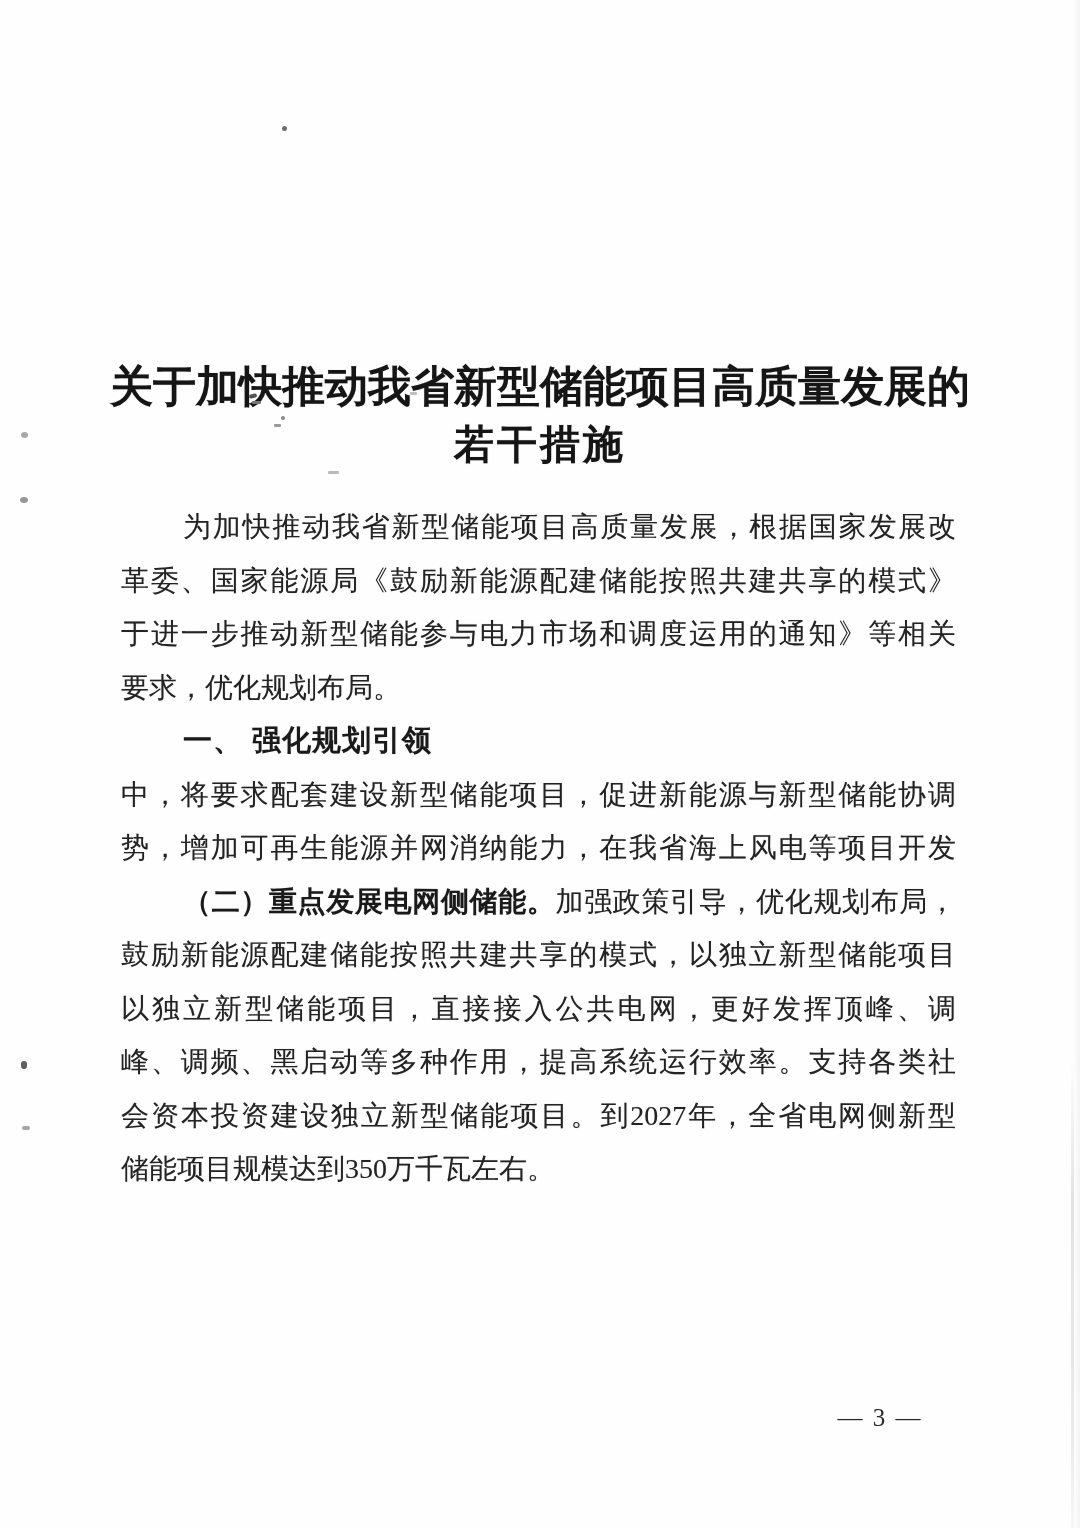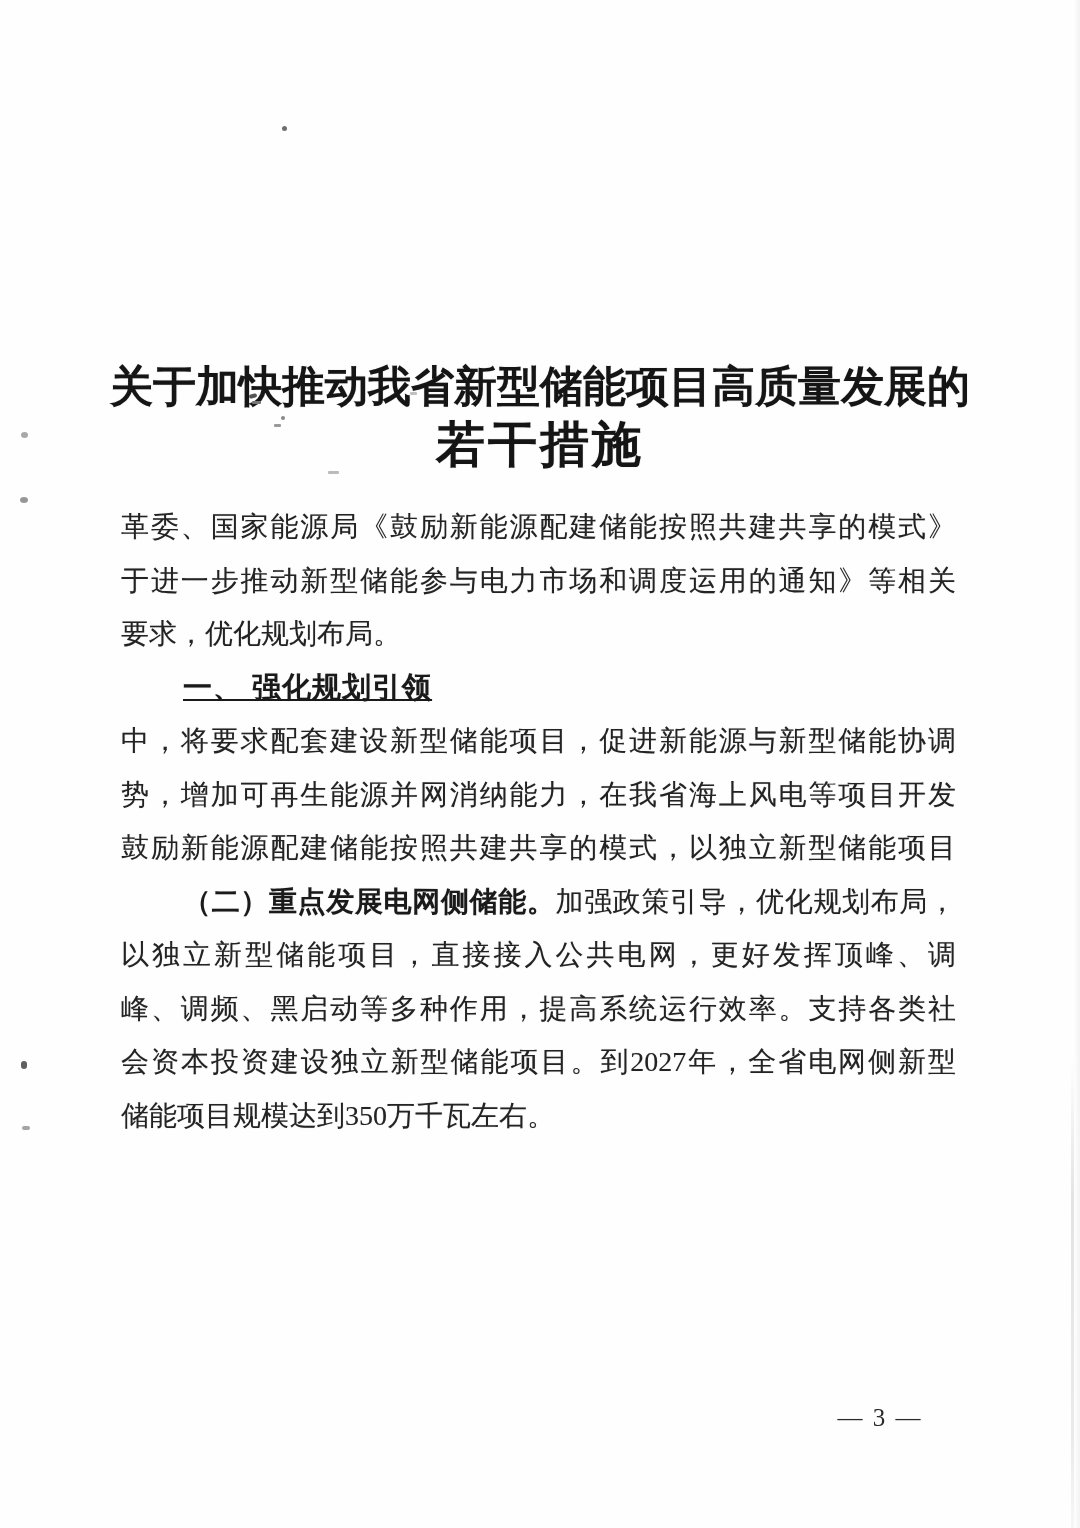--- a/index.html
+++ b/index.html
@@ -26,21 +26,21 @@
     margin-top: 44px;
   }
   .doc-title .t1 {
     display: block;
     font-size: 43px;
     line-height: 58px;
     letter-spacing: 0px;
   }
   .doc-title .t2 {
     display: block;
-    font-size: 49px;
+    font-size: 40px;
     line-height: 58px;
     letter-spacing: 3px;
   }
   
   .body-text {
     position: absolute;
     top: 500px;
     left: 121px;
     width: 835px;
     font-size: 28px;
@@ -55,21 +55,20 @@
     text-align-last: left;
   }
   .line.j { text-align-last: justify; }
   .line.ind { text-indent: 62px; }
   .line.heading {
     font-family: "Liberation Sans", "DejaVu Sans", sans-serif;
     font-weight: bold;
     font-size: 29px;
     color: #1a1a1a;
     letter-spacing: 1px;
-    text-decoration: underline;
   }
   .lead { font-weight: bold; color: #1a1a1a; }
   
   .page-number {
     position: absolute;
     top: 1403px;
     left: 0;
     width: 1080px;
     text-align: center;
     padding-left: 680px;
@@ -104,28 +103,29 @@
 <body>
 
 <div class="page">
 
   <div class="doc-title">
     <span class="t1">关于加快推动我省新型储能项目高质量发展的</span>
     <span class="t2">若干措施</span>
   </div>
 
   <div class="body-text">
+    <div class="line j ind"><span>为加快推动我省新型储能项目高质量发展，根据国家发展改</span></div>
     <div class="line j"><span>革委、国家能源局《鼓励新能源配建储能按照共建共享的模式》《关</span></div>
     <div class="line j"><span>于进一步推动新型储能参与电力市场和调度运用的通知》等相关</span></div>
     <div class="line"><span>要求，优化规划布局。</span></div>
     <div class="line heading ind"><span>一、 强化规划引领</span></div>
     <div class="line j"><span>中，将要求配套建设新型储能项目，促进新能源与新型储能协调</span></div>
     <div class="line j"><span>势，增加可再生能源并网消纳能力，在我省海上风电等项目开发</span></div>
+    <div class="line j ind"><span class="lead">（二）重点发展电网侧储能。</span><span>加强政策引导，优化规划布局，</span></div>
     <div class="line j"><span>鼓励新能源配建储能按照共建共享的模式，以独立新型储能项目</span></div>
-    <div class="line j ind"><span class="lead">（二）重点发展电网侧储能。</span><span>加强政策引导，优化规划布局，</span></div>
     <div class="line j"><span>以独立新型储能项目，直接接入公共电网，更好发挥顶峰、调</span></div>
     <div class="line j"><span>峰、调频、黑启动等多种作用，提高系统运行效率。支持各类社</span></div>
     <div class="line j"><span>会资本投资建设独立新型储能项目。到2027年，全省电网侧新型</span></div>
     <div class="line"><span>储能项目规模达到350万千瓦左右。</span></div>
   </div>
 
   <div class="page-number">— 3 —</div>
 
   <i class="speck" style="left:282px; top:126px; width:5px; height:5px; background:#6f6f6f;"></i>
   <i class="speck" style="left:249px; top:394px; width:8px; height:4px; background:#555555; border-radius:2px; transform:rotate(-15deg);"></i>

